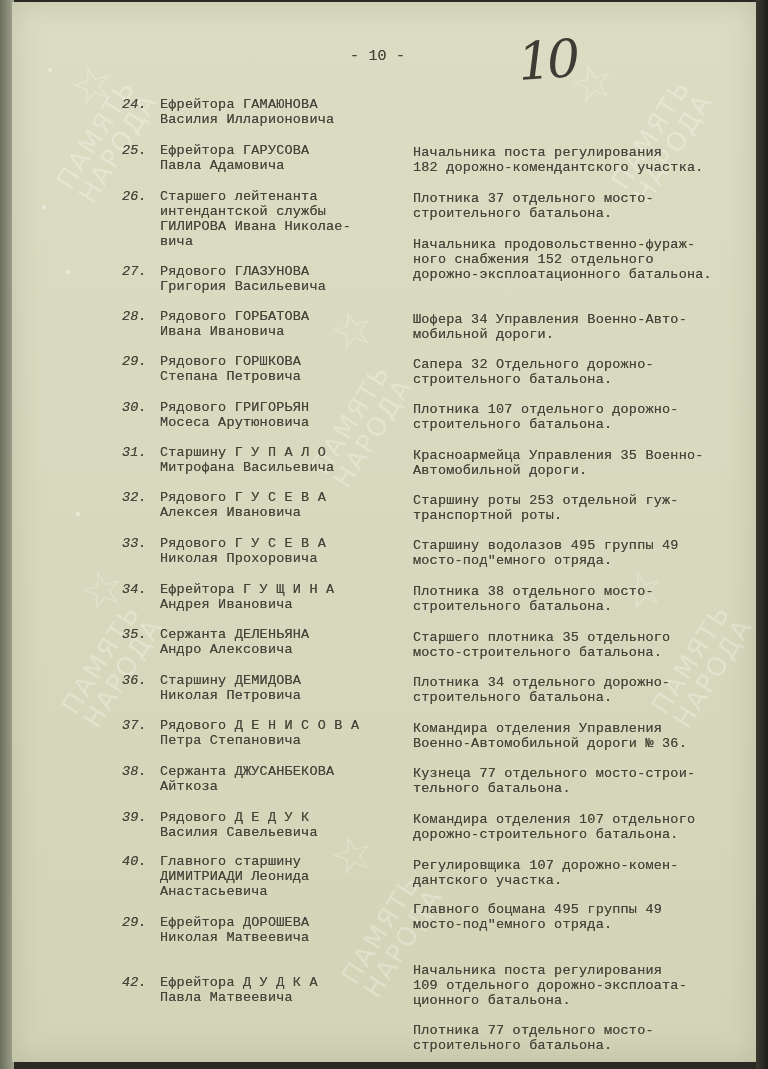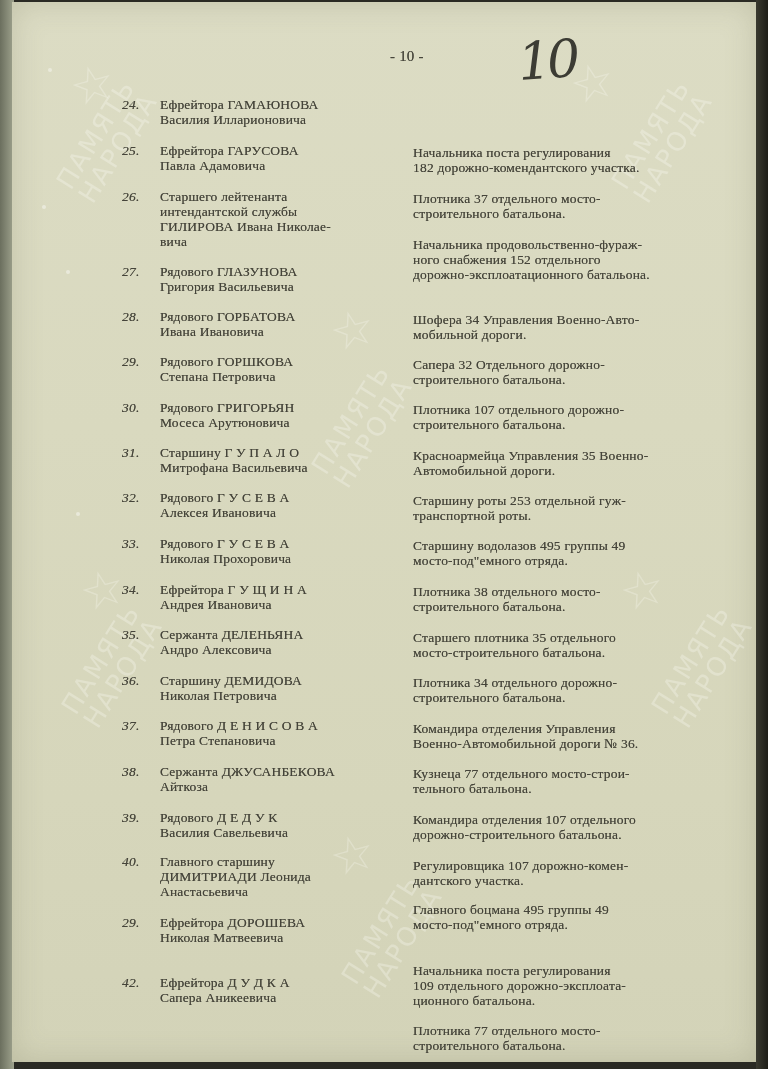--- a/index.html
+++ b/index.html
@@ -15,27 +15,26 @@
   }
   .left-edge {
     position: absolute; left: 0; top: 0; width: 14px; height: 1069px;
     background: linear-gradient(90deg, #6b6f5e, #9fa38e);
   }
   .right-edge {
     position: absolute; right: 0; top: 0; width: 12px; height: 1069px;
     background: linear-gradient(90deg, #3a3a30, #1e1e18);
   }
   .typed {
-    font-family: Liberation Serif, serif;
+    font-family: Liberation Mono, monospace;
     color: #45443a;
     font-size: 13.5px;
     line-height: 15px;
     letter-spacing: 0.2px;
     text-shadow: 0 0 0.6px rgba(40,40,30,0.6);
-    margin-left: 40px;
   }
   .page-num {
     position: absolute; left: 350px; top: 49px;
     font-size: 15px;
   }
   .handwritten {
     position: absolute; left: 518px; top: 30px;
     font-family: "DejaVu Serif", serif;
     font-style: italic;
     font-size: 52px; color: #3c3c34;
@@ -230,17 +229,17 @@
     <span class="num">29.</span>
     <span class="name">Ефрейтора ДОРОШЕВА
 Николая Матвеевича</span>
     <span class="pos">Начальника поста регулирования
 109 отдельного дорожно-эксплоата-
 ционного батальона.</span>
   </div>
   <div class="entry" style="top:975px;">
     <span class="num">42.</span>
     <span class="name">Ефрейтора Д У Д К А
-Сапера Аникеевича</span>
+Павла Матвеевича</span>
     <span class="pos">Плотника 77 отдельного мосто-
 строительного батальона.</span>
   </div>
 </div>
 
 </body></html>

